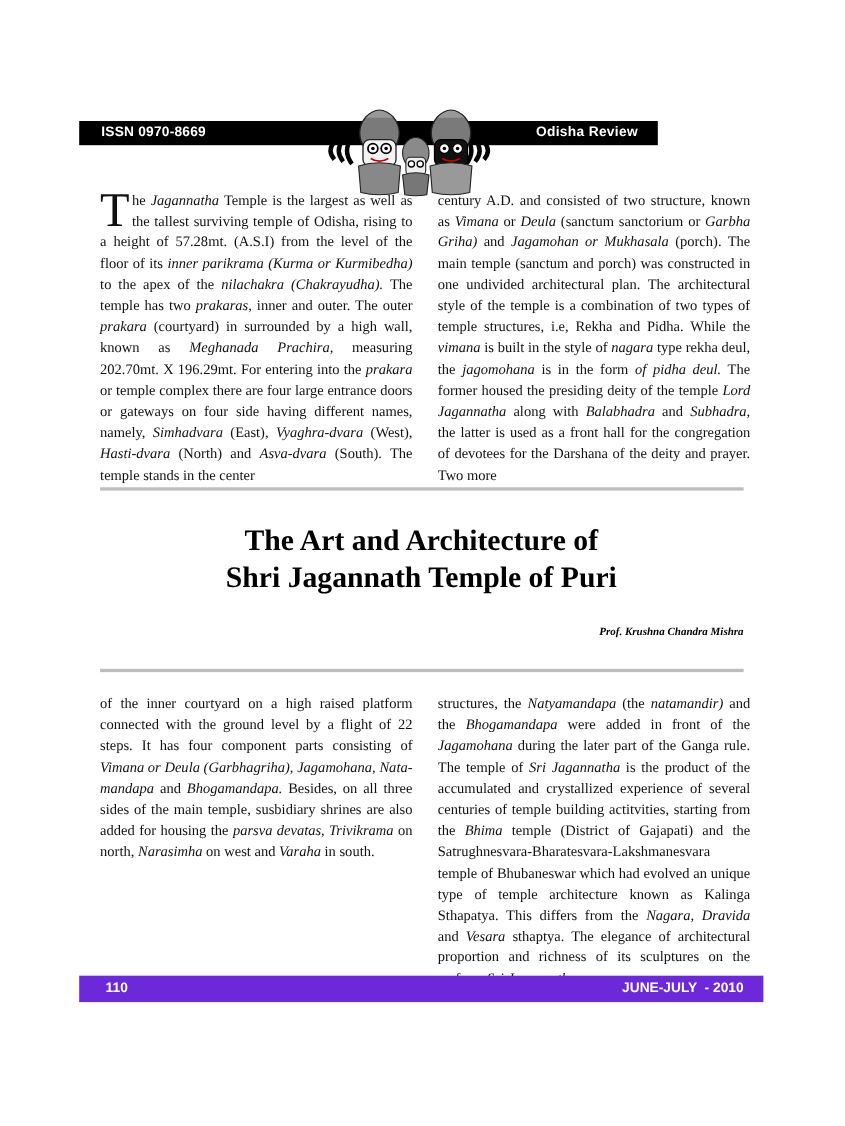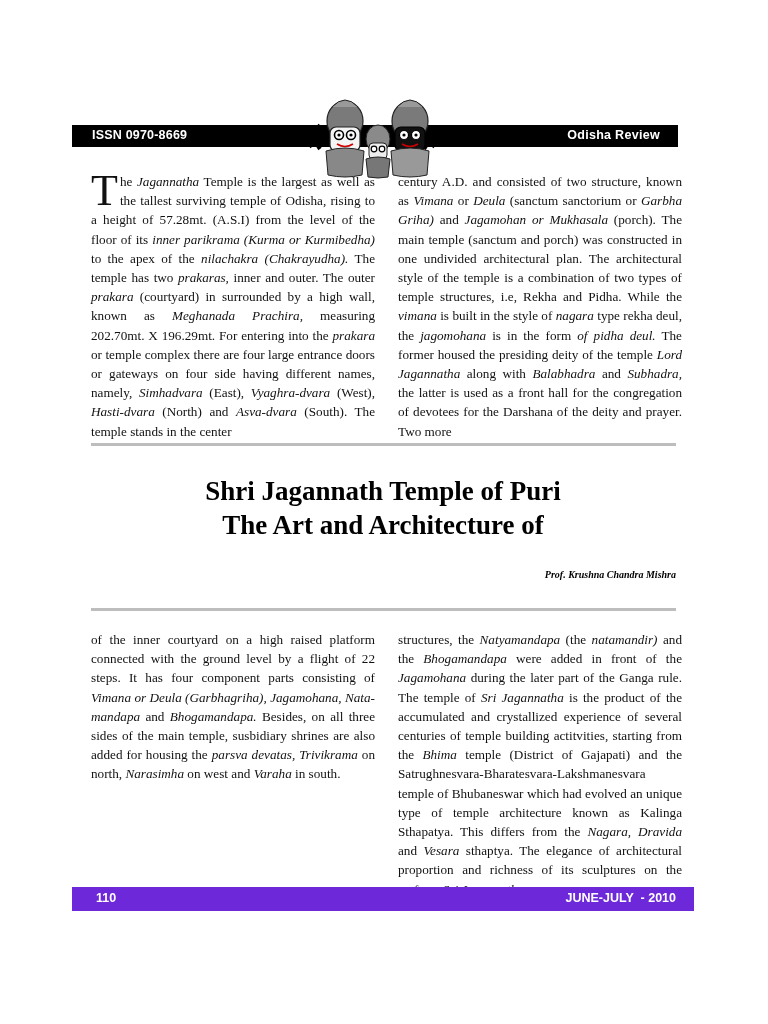--- a/index.html
+++ b/index.html
@@ -1,19 +1,19 @@
 <!DOCTYPE html>
 <html><head>
 <meta charset="utf-8">
 <style>
   html, body { margin:0; padding:0; background:#ffffff; }
   body { width:768px; height:1024px; position:relative; overflow:hidden;
          font-family:"Liberation Serif", serif; color:#111; }
 
-  .header-bar { position:absolute; left:72px; top:125px; width:606px; height:22px; background:#000; }
+  .header-bar { position:absolute; left:72px; top:110px; width:526px; height:22px; background:#000; }
   .header-left { position:absolute; left:20px; top:3px; color:#fff; font-family:"Liberation Sans", sans-serif;
                  font-weight:bold; font-size:12.5px; letter-spacing:0.2px; }
   .header-right { position:absolute; right:18px; top:3px; color:#fff; font-family:"Liberation Sans", sans-serif;
                   font-weight:bold; font-size:12.5px; letter-spacing:0.3px; }
 
   .logo { position:absolute; left:290px; top:99px; width:180px; height:80px; }
 
   .col { position:absolute; width:284px; font-size:13.2px; line-height:19.2px; text-align:justify;
          hyphens:none; }
   .col p { margin:0; }
@@ -91,22 +91,22 @@
   <p><span class="dropcap">T</span><span class="segs"><span>he </span><i>Jagannatha</i><span> Temple is the largest as well as the tallest surviving temple of Odisha, rising to a height of 57.28mt. (A.S.I) from the level of the floor of its </span><i>inner parikrama (Kurma or Kurmibedha)</i><span> to the apex of the </span><i>nilachakra (Chakrayudha).</i><span> The temple has two </span><i>prakaras,</i><span> inner and outer. The outer </span><i>prakara</i><span> (courtyard) in surrounded by a high wall, known as </span><i>Meghanada Prachira,</i><span> measuring 202.70mt. X 196.29mt. For entering into the </span><i>prakara</i><span> or temple complex there are four large entrance doors or gateways on four side having different names, namely, </span><i>Simhadvara</i><span> (East), </span><i>Vyaghra-dvara</i><span> (West), </span><i>Hasti-dvara</i><span> (North) and </span><i>Asva-dvara</i><span> (South). The temple stands in the center</span></span></p>
 </div>
 
 <div class="col" id="top-right" style="left:398px; top:172px;">
   <p><span class="segs"><span>century A.D. and consisted of two structure, known as </span><i>Vimana</i><span> or </span><i>Deula</i><span> (sanctum sanctorium or </span><i>Garbha Griha)</i><span> and </span><i>Jagamohan or Mukhasala</i><span> (porch). The main temple (sanctum and porch) was constructed in one undivided architectural plan. The architectural style of the temple is a combination of two types of temple structures, i.e, Rekha and Pidha. While the </span><i>vimana</i><span> is built in the style of </span><i>nagara</i><span> type rekha deul, the </span><i>jagomohana</i><span> is in the form </span><i>of pidha deul.</i><span> The former housed the presiding deity of the temple </span><i>Lord Jagannatha</i><span> along with </span><i>Balabhadra</i><span> and </span><i>Subhadra,</i><span> the latter is used as a front hall for the congregation of devotees for the Darshana of the deity and prayer. Two more</span></span></p>
 </div>
 
 <div class="rule" style="top:443px;"></div>
 
 <div class="title">
+  <div>The Art and Architecture of</div>
   <div>Shri Jagannath Temple of Puri</div>
-  <div>The Art and Architecture of</div>
 </div>
 <div class="author">Prof. Krushna Chandra Mishra</div>
 
 <div class="rule" style="top:608px;"></div>
 
 <div class="col" id="bottom-left" style="left:91px; top:630px;">
   <p><span class="segs"><span>of the inner courtyard on a high raised platform connected with the ground level by a flight of 22 steps. It has four component parts consisting of </span><i>Vimana or Deula (Garbhagriha), Jagamohana, Nata-mandapa</i><span> and </span><i>Bhogamandapa.</i><span> Besides, on all three sides of the main temple, susbidiary shrines are also added for housing the </span><i>parsva devatas, Trivikrama</i><span> on north, </span><i>Narasimha</i><span> on west and </span><i>Varaha</i><span> in south.</span></span></p>
 </div>
 
 <div class="col" id="bottom-right" style="left:398px; top:630px;">

